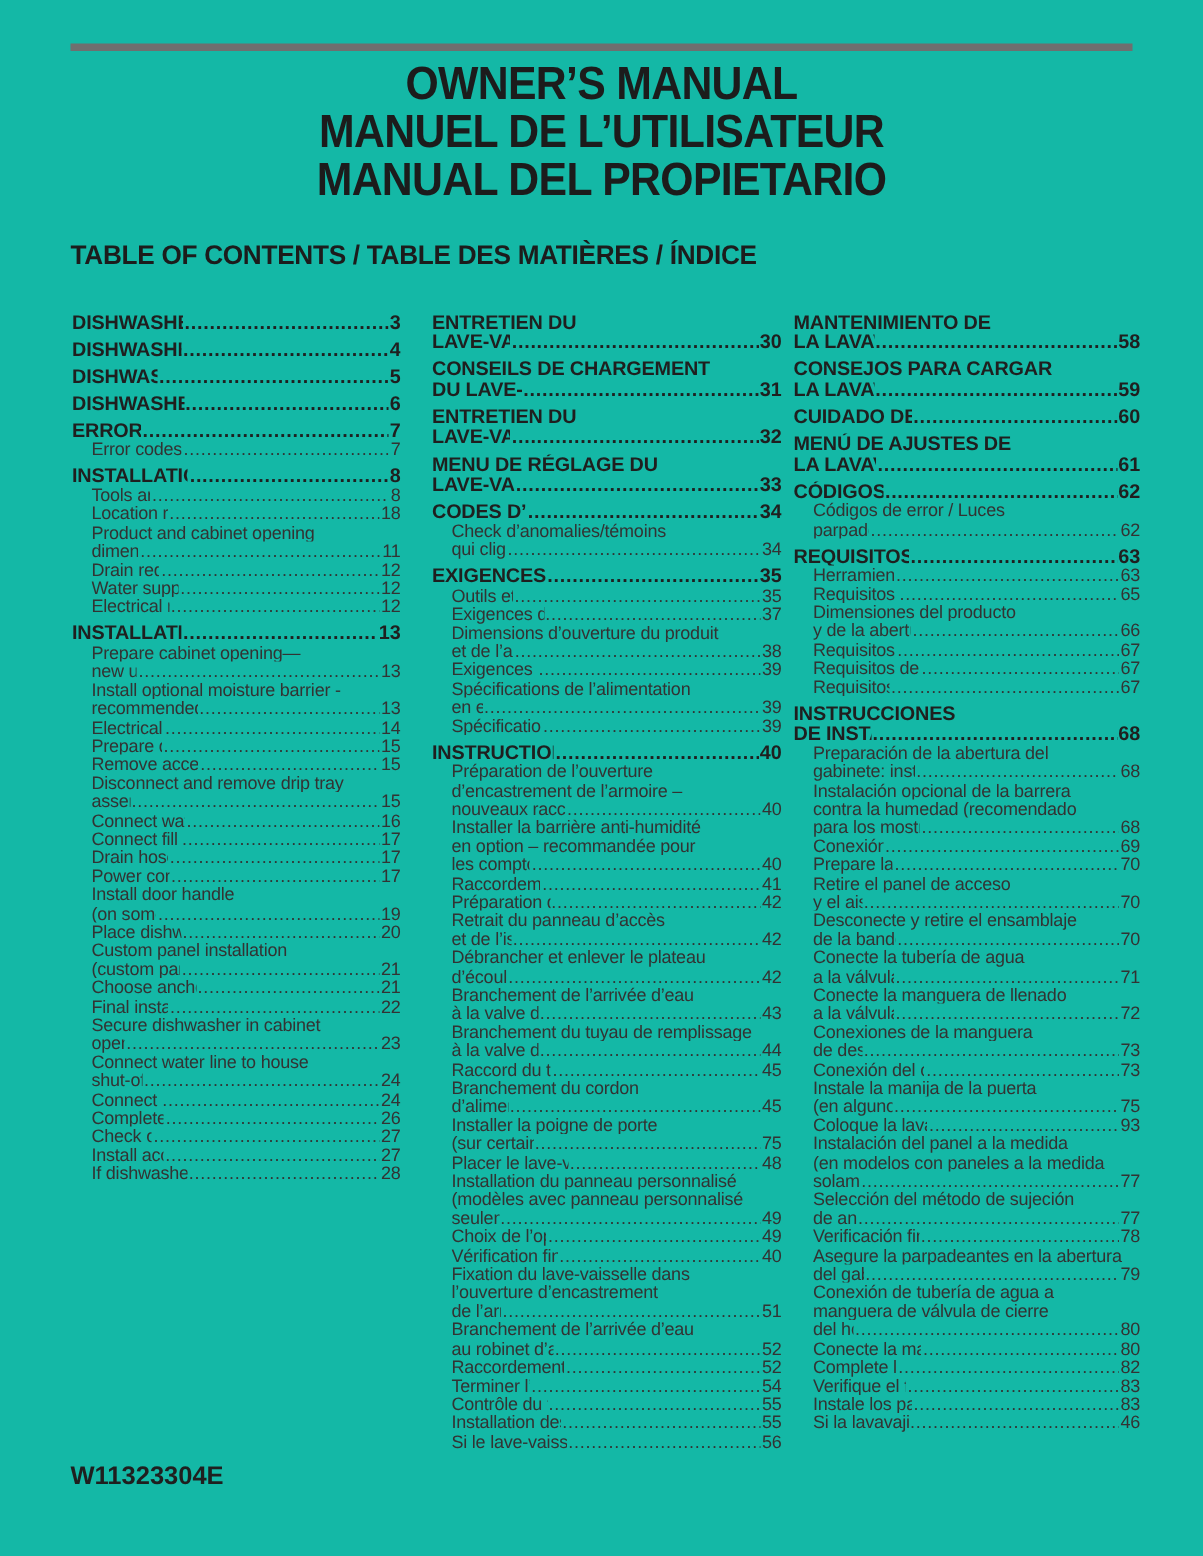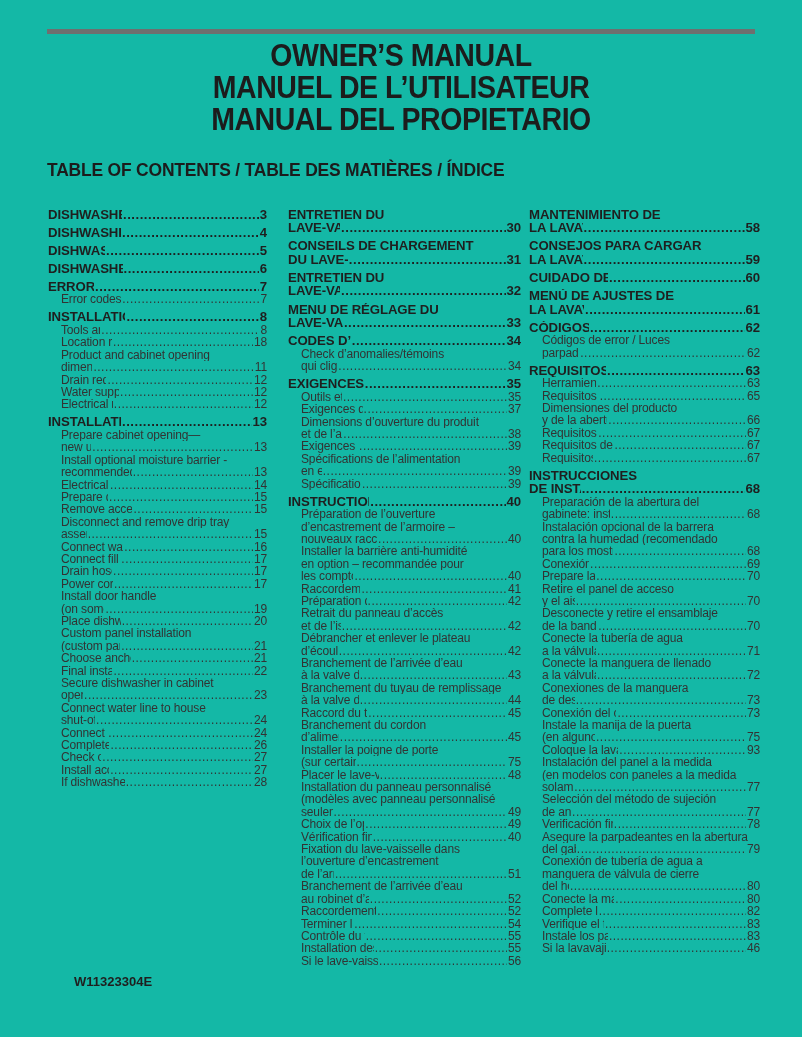--- a/index.html
+++ b/index.html
@@ -40,21 +40,21 @@
   .line.last { display:flex; align-items:baseline; }
   .label { flex:0 1 auto; overflow:hidden; }
   .dots  { flex:1 1 auto; min-width:0; overflow:hidden; margin:0 1px; }
   .dots::after {
     content:"...................................................................................";
     letter-spacing:0.5px;
   }
   .pg { flex:0 0 auto; }
 
   .footer-code {
-    position:absolute; left:47px; top:974px; font-weight:bold; font-size:13px; color:#1f1f1f;margin-left:27px;
+    position:absolute; left:47px; top:974px; font-weight:bold; font-size:17px; color:#1f1f1f;
   }
 </style>
 </head>
 <body>
 
 <div class="page">
   <div class="rule"></div>
 
   <div class="title">
     <div>OWNER’S MANUAL</div>

